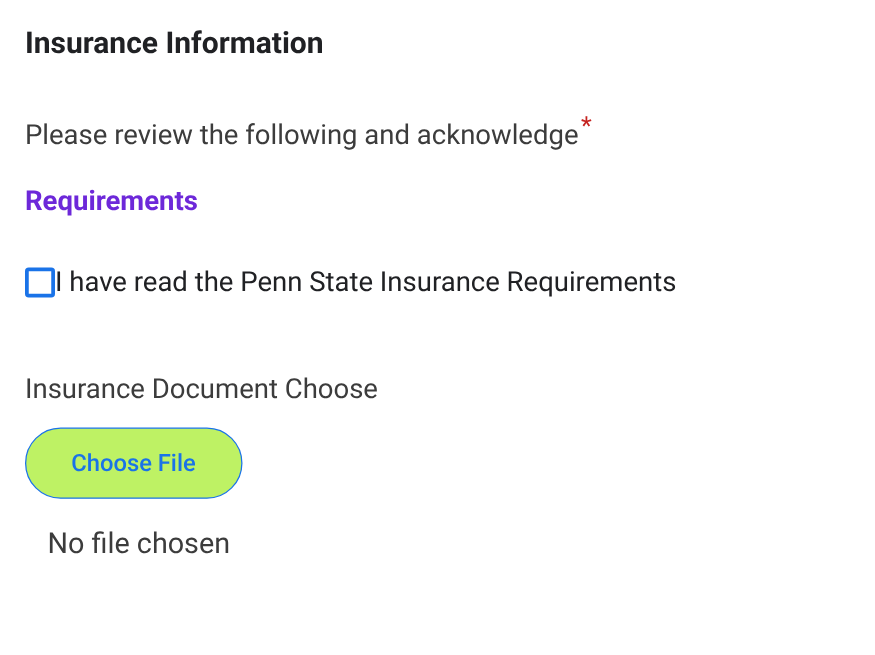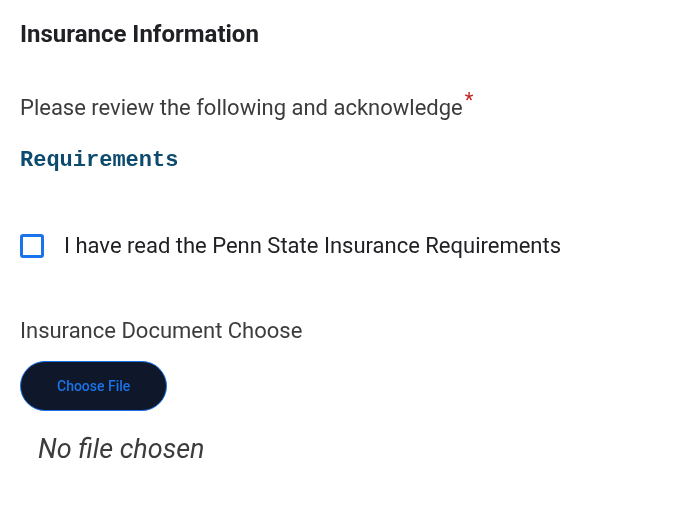--- a/index.html
+++ b/index.html
@@ -30,31 +30,29 @@
     }
     .required-asterisk {
       color: #c5221f;
       font-size: 20px;
       vertical-align: super;
       margin-left: 2px;
     }
     .requirements-link {
       font-size: 22px;
       font-weight: 700;
-      color: #0c4a6e;
+      color: #6d28d9;
       text-decoration: none;
       display: inline-block;
-      margin-bottom: 60px;
+      margin-bottom: 40px;
       cursor: pointer;
-      font-family: Liberation Mono, monospace;
     }
     .checkbox-row {
       display: flex;
-      align-items: center;
-      gap: 20px;
+      align-items: flex-start;
       margin-bottom: 60px;
     }
     .checkbox {
       width: 24px;
       height: 24px;
       border: 3px solid #1a73e8;
       border-radius: 3px;
       background: #fff;
       cursor: pointer;
       flex-shrink: 0;
@@ -69,33 +67,32 @@
       color: #202124;
       cursor: pointer;
     }
     .upload-label {
       font-size: 22px;
       color: #3c3c3c;
       margin-bottom: 18px;
     }
     .choose-file-btn {
       border: 1px solid #1a73e8;
-      background: #0f172a;
+      background: #bef264;
       color: #1a73e8;
-      font-size: 14px;
+      font-size: 19px;
       font-weight: 500;
       padding: 16px 36px;
       border-radius: 34px;
       cursor: pointer;
       font-family: inherit;
       margin-bottom: 22px;
     }
     .no-file {
-      font-size: 27px;
-      font-style: italic;
+      font-size: 23px;
       color: #3c3c3c;
       margin-left: 18px;
     }
   </style>
 </head>
 <body>
 
 
 
 <h2 class="section-title">Insurance Information</h2>

